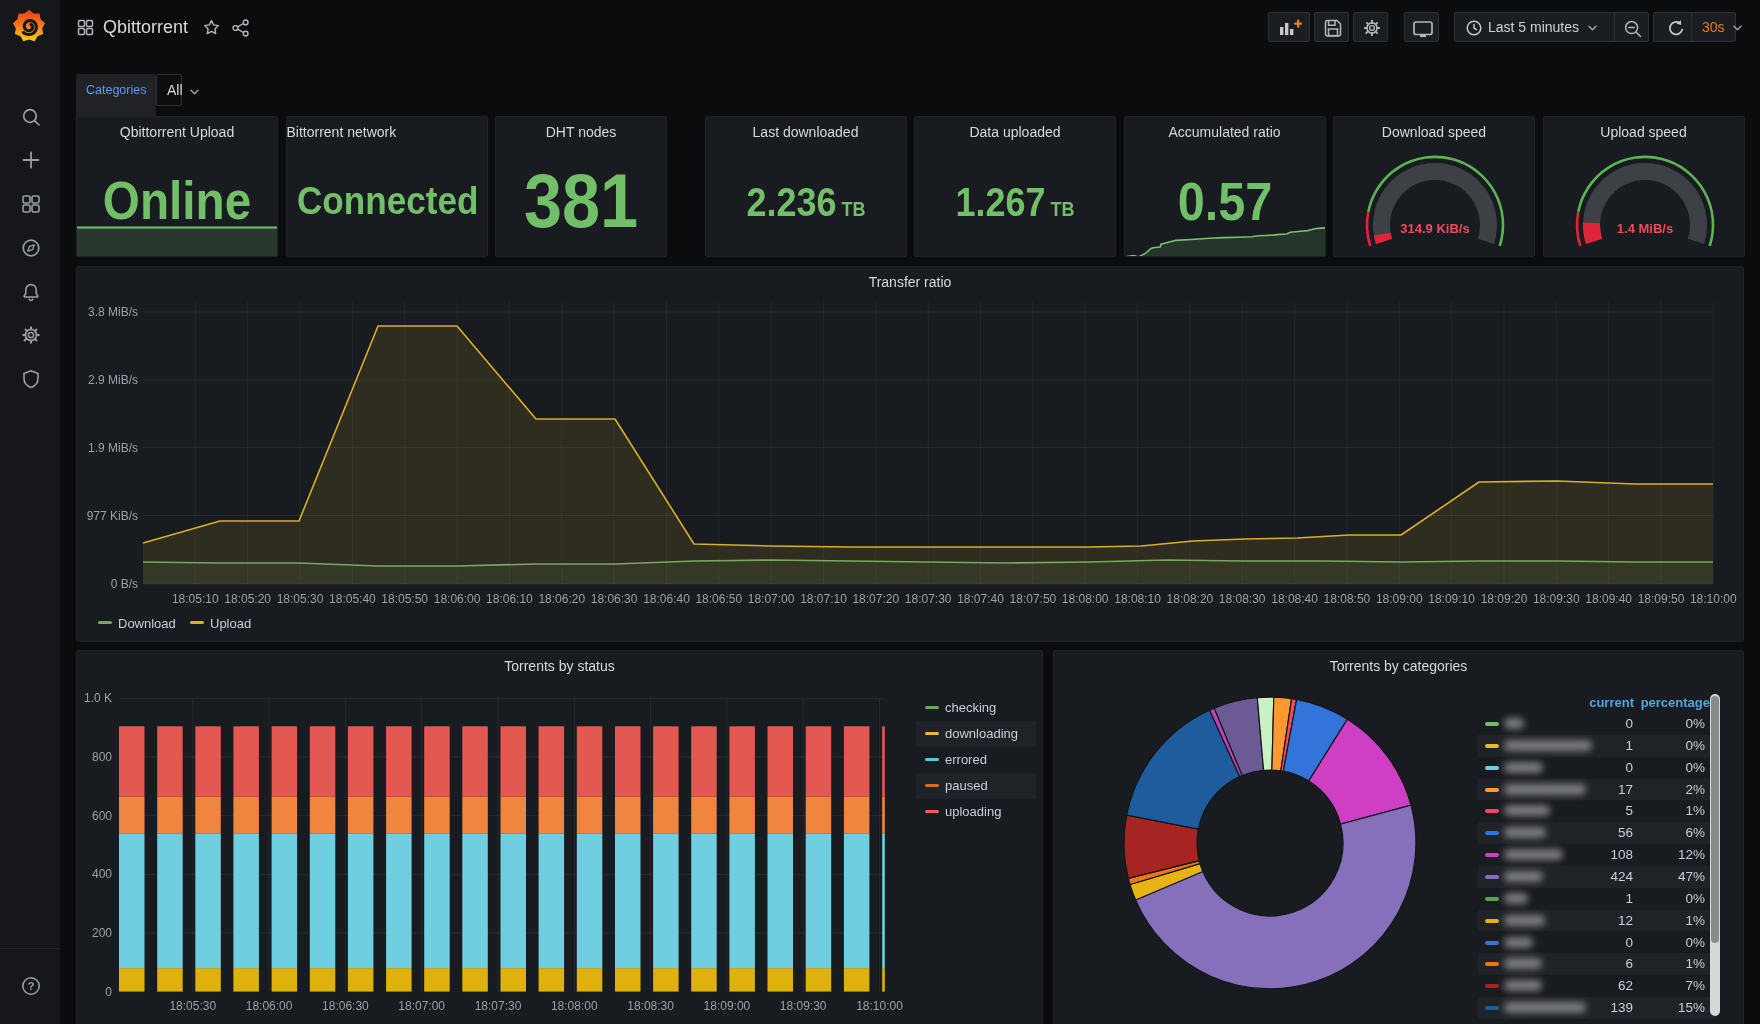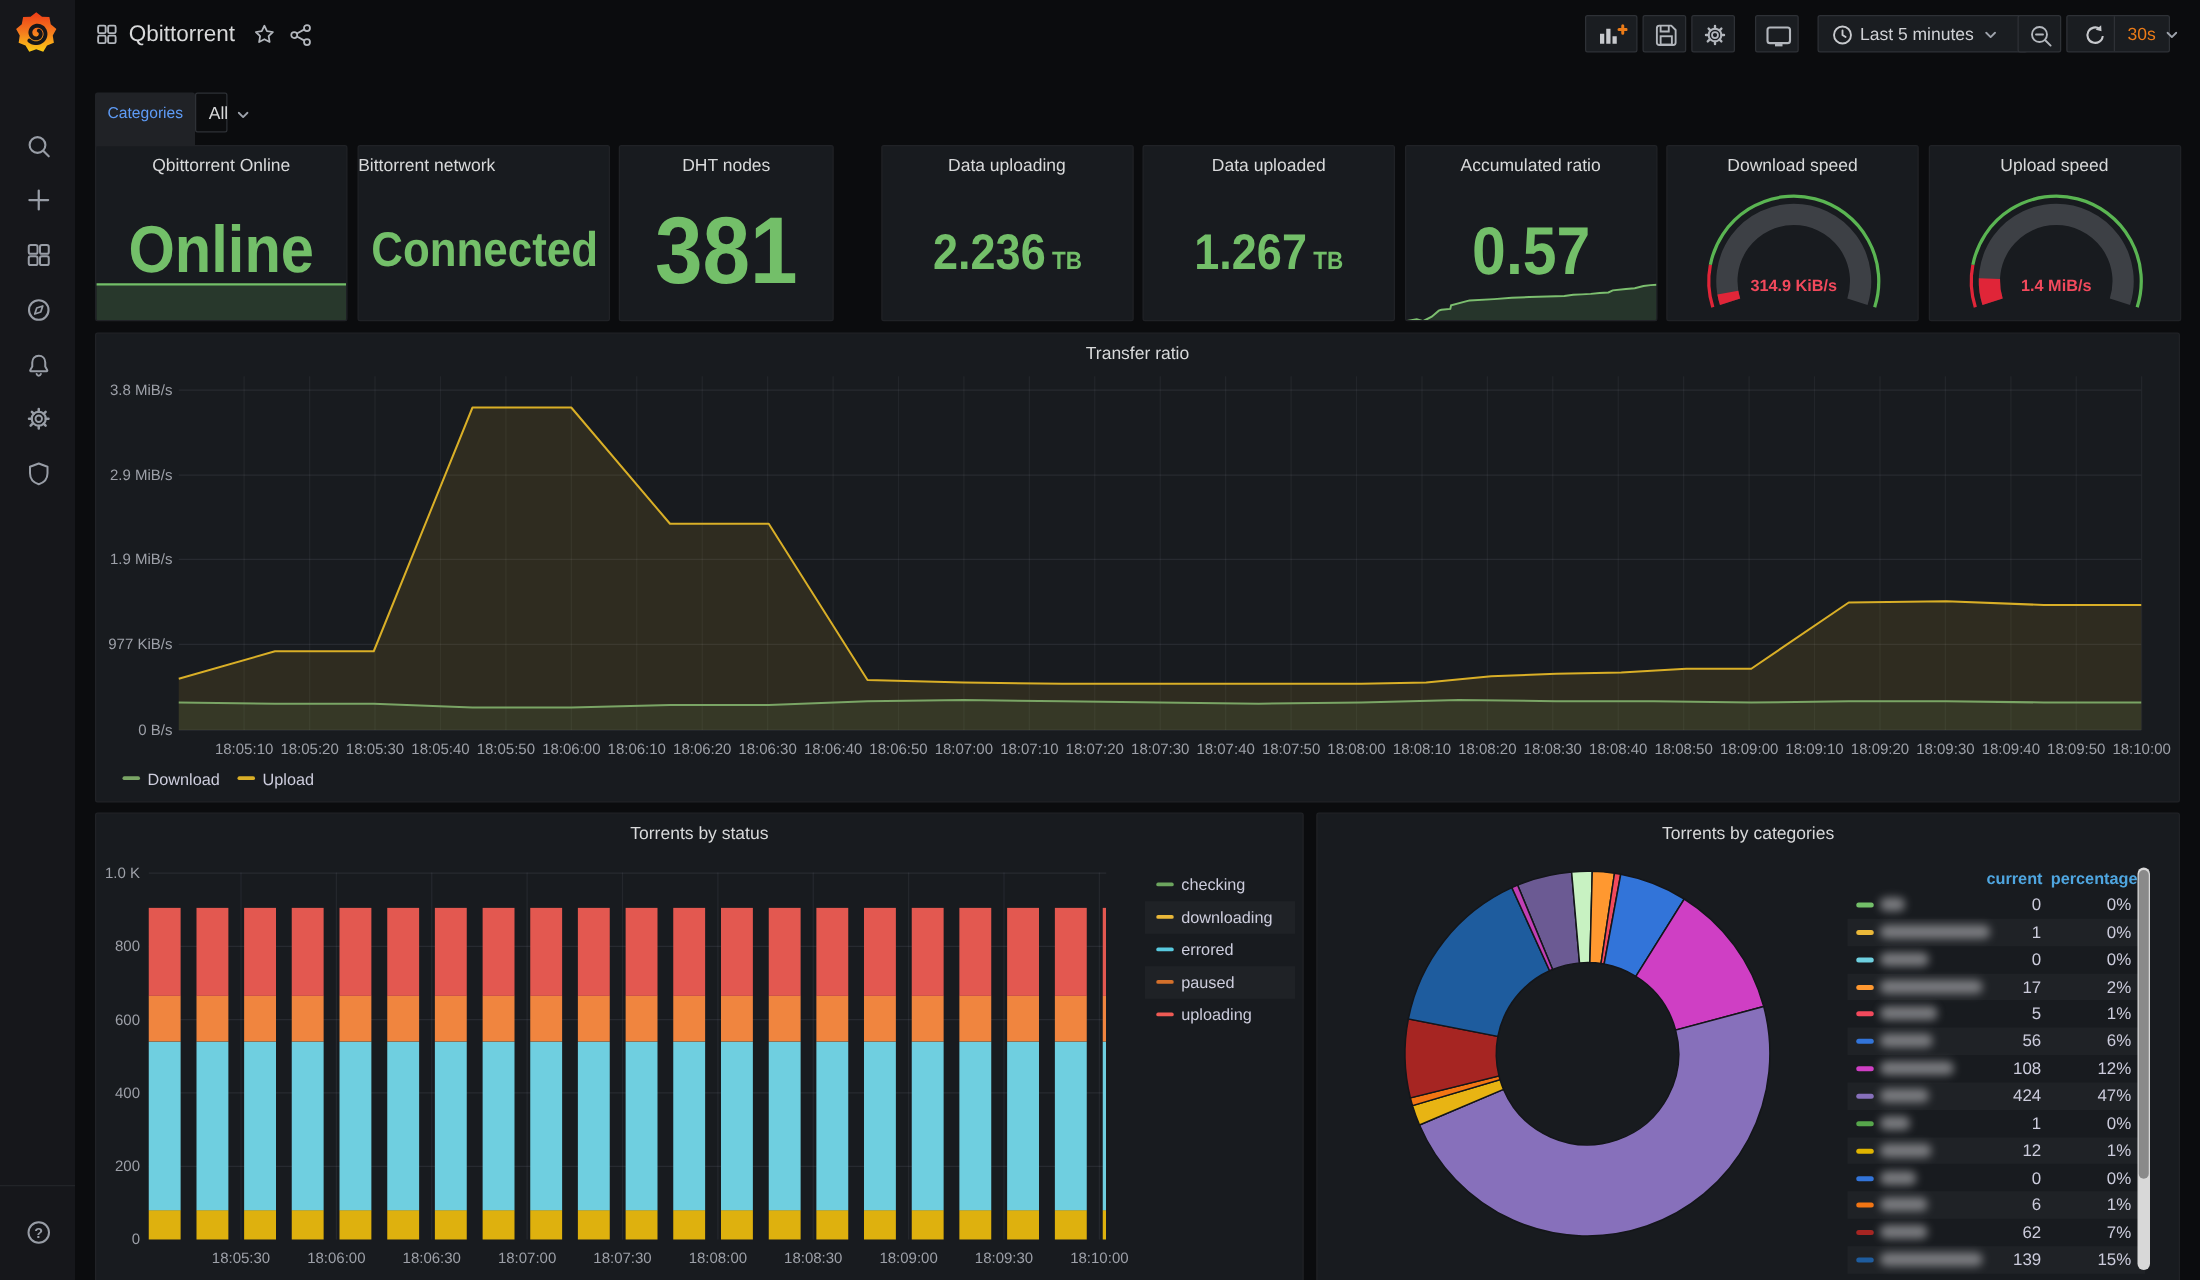--- a/index.html
+++ b/index.html
@@ -174,37 +174,37 @@
     <div style="position:absolute;left:80px;top:0;width:25px;height:32px;background:#0c0d0f;border:1px solid #2e3136;border-radius:2px;padding-left:24px;">
       <span style="position:absolute;left:10px;top:7px;font-size:14px;color:#d8d9da;">All</span>
       <div style="position:absolute;left:33px;top:14px;">
         <svg width="9" height="6" viewBox="0 0 9 6" style="display:block;" fill="none">
           <path d="M1 1.2l3.5 3.5 3.5-3.5" stroke="#9da2ab" stroke-width="1.5" fill="none" stroke-linecap="round" stroke-linejoin="round"></path>
         </svg>
       </div>
     </div>
   </div>
 <div style="position:absolute;background:#181b1f;border:1px solid #202226;border-radius:2px;overflow:hidden;left:76px;top:116px;width:202px;height:141px;">
-    <div style="position:absolute;left:0;right:0;top:7px;text-align:center;font-size:14px;font-weight:500;color:#d8d9da;">Qbittorrent Online</div>
+    <div style="position:absolute;left:0;right:0;top:7px;text-align:center;font-size:14px;font-weight:500;color:#d8d9da;">Qbittorrent Upload</div>
     <svg width="200" height="141" viewBox="0 0 200 141" style="position:absolute;left:0;top:0">
       <path d="M0 110.5 L200 110.5 L200 141 L0 141 Z" fill="rgba(115,191,105,0.18)"></path>
       <line x1="0" y1="110.5" x2="200" y2="110.5" stroke="#73bf69" stroke-width="1.8"></line>
     </svg>
     <div style="position:absolute;left:0;right:0;top:83px;text-align:center;transform:translateY(-50%) scaleX(0.9);color:#73bf69;font-size:53px;font-weight:700;line-height:1;">Online</div>
   </div>
 <div style="position:absolute;background:#181b1f;border:1px solid #202226;border-radius:2px;overflow:hidden;left:285.5px;top:116px;width:202px;height:141px;">
     <div style="position:absolute;left:0;right:0;top:7px;text-align:left;font-size:14px;font-weight:500;color:#d8d9da;">Bittorrent network</div>
     <div style="position:absolute;left:0;right:0;top:83px;text-align:center;transform:translateY(-50%) scaleX(0.9);color:#73bf69;font-size:39px;font-weight:700;line-height:1;">Connected</div>
   </div>
 <div style="position:absolute;background:#181b1f;border:1px solid #202226;border-radius:2px;overflow:hidden;left:495px;top:116px;width:172px;height:141px;">
     <div style="position:absolute;left:0;right:0;top:7px;text-align:center;font-size:14px;font-weight:500;color:#d8d9da;">DHT nodes</div>
     <div style="position:absolute;left:0;right:0;top:84px;text-align:center;transform:translateY(-50%) scaleX(0.9);color:#73bf69;font-size:76px;font-weight:700;line-height:1;">381</div>
   </div>
 <div style="position:absolute;background:#181b1f;border:1px solid #202226;border-radius:2px;overflow:hidden;left:704.5px;top:116px;width:202px;height:141px;">
-    <div style="position:absolute;left:0;right:0;top:7px;text-align:center;font-size:14px;font-weight:500;color:#d8d9da;">Data uploading</div>
+    <div style="position:absolute;left:0;right:0;top:7px;text-align:center;font-size:14px;font-weight:500;color:#d8d9da;">Last downloaded</div>
     <div style="position:absolute;left:0;right:0;top:85px;text-align:center;transform:translateY(-50%) scaleX(0.9);color:#73bf69;font-size:40px;font-weight:700;line-height:1;">2.236<span style="font-size:20px;font-weight:700;"> TB</span></div>
   </div>
 <div style="position:absolute;background:#181b1f;border:1px solid #202226;border-radius:2px;overflow:hidden;left:914px;top:116px;width:202px;height:141px;">
     <div style="position:absolute;left:0;right:0;top:7px;text-align:center;font-size:14px;font-weight:500;color:#d8d9da;">Data uploaded</div>
     <div style="position:absolute;left:0;right:0;top:85px;text-align:center;transform:translateY(-50%) scaleX(0.9);color:#73bf69;font-size:40px;font-weight:700;line-height:1;">1.267<span style="font-size:20px;font-weight:700;"> TB</span></div>
   </div>
 <div style="position:absolute;background:#181b1f;border:1px solid #202226;border-radius:2px;overflow:hidden;left:1123.5px;top:116px;width:202px;height:141px;">
     <div style="position:absolute;left:0;right:0;top:7px;text-align:center;font-size:14px;font-weight:500;color:#d8d9da;">Accumulated ratio</div>
     <svg width="201" height="141" viewBox="0 0 201 141" style="position:absolute;left:0;top:0">
       <path d="M0 141 L0 139.9 L8.4 138.5 L13.4 139.9 L20.4 136.4 L26 131.5 L28.1 130.8 L35.2 130.1 L35.9 127.2 L49.2 123.7 L50.6 123.4 L70.3 122.3 L84.4 121.2 L98.4 120.6 L112.5 120.2 L126.5 119.8 L133.6 118.8 L140.6 118.5 L147.6 118.1 L154.7 117.4 L161.7 117 L165.2 115.3 L175.8 114.2 L182.8 113.6 L189.8 111.8 L195.5 111.1 L201 110.8 L201 141 Z" fill="rgba(115,191,105,0.16)"></path>

